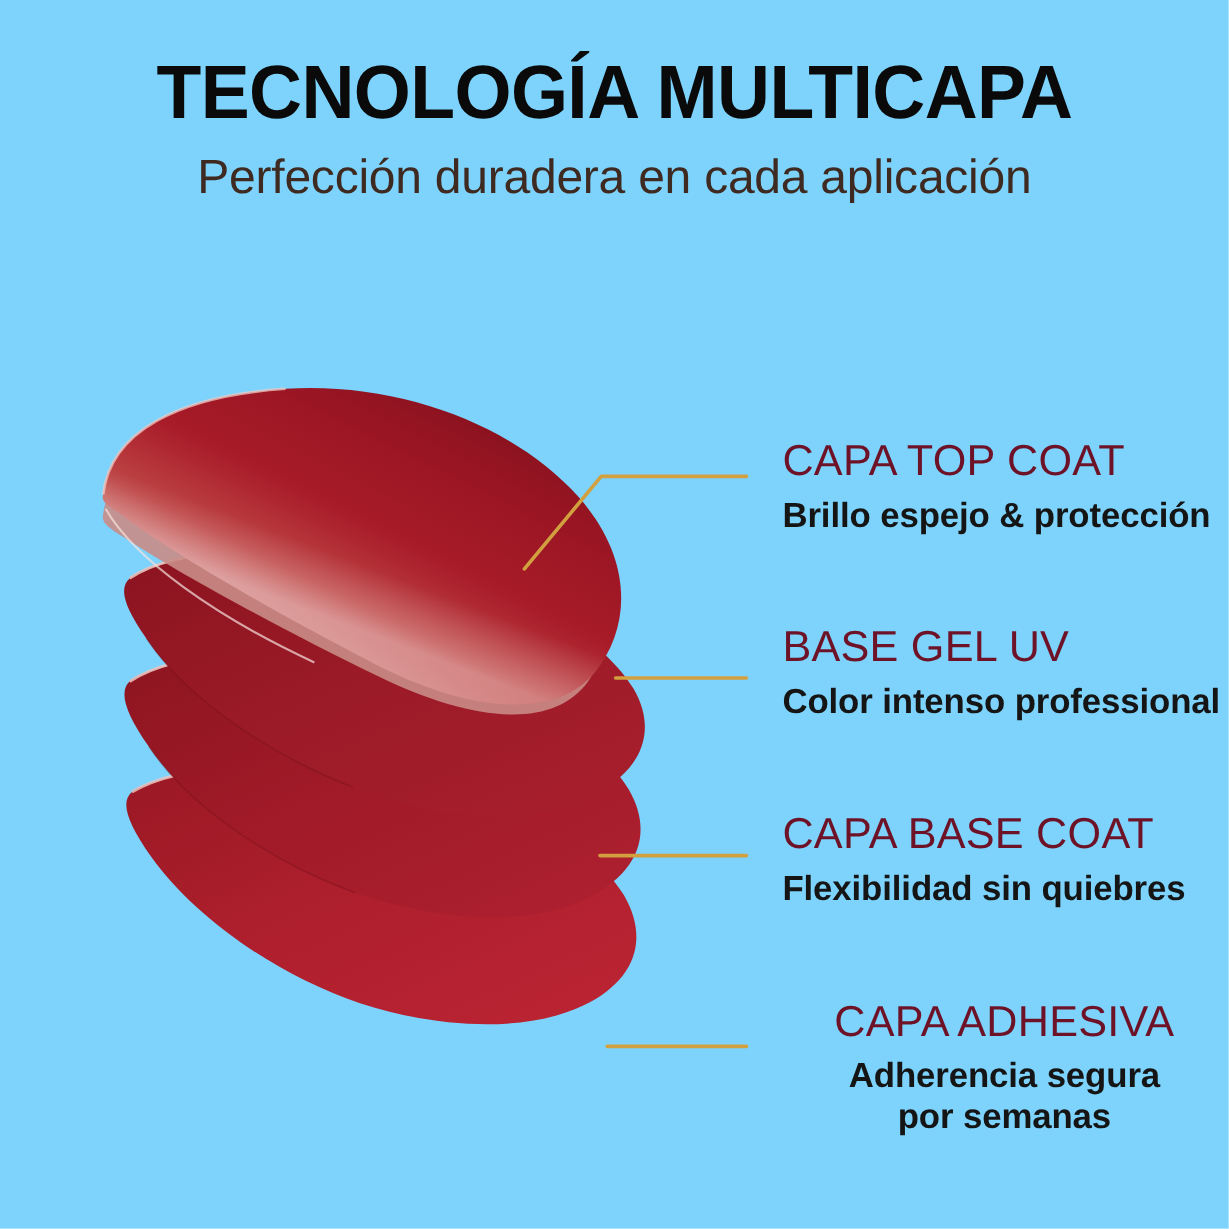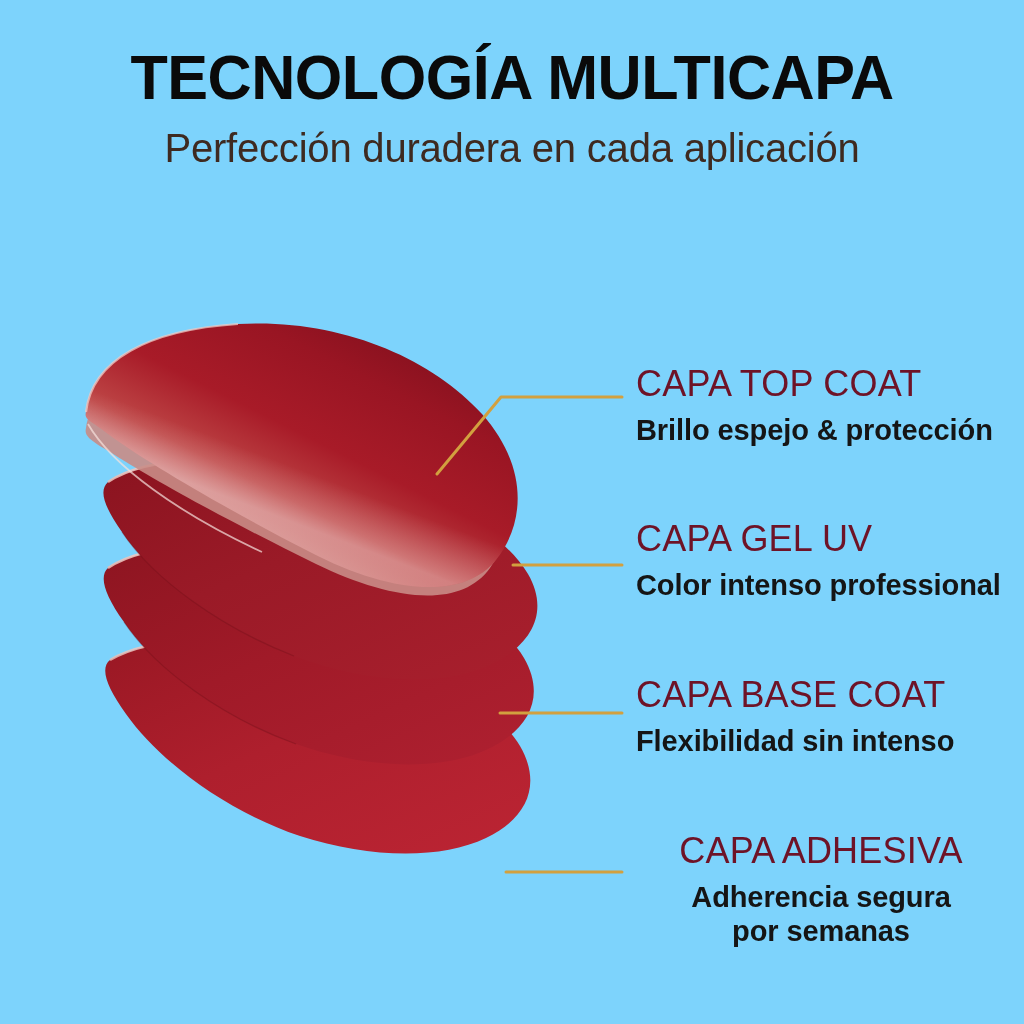--- a/index.html
+++ b/index.html
@@ -61,21 +61,21 @@
     left: 0;
     top: 0;
     width: 1024px;
     height: 1024px;
     pointer-events: none;
   }
 
   
   .callout {
     position: absolute;
-    left: 636px;
+    left: 652px;
     width: 370px;
   }
   .callout-title {
     margin: 0;
     font-family: "Liberation Sans", sans-serif;
     font-weight: 400;
     font-size: 36px;
     letter-spacing: 0.2px;
     line-height: 1.0;
     color: #6E1327;
@@ -229,27 +229,27 @@
 
     <line x1="506" y1="872" x2="622" y2="872" stroke="#D2A03F" stroke-width="3" stroke-linecap="round"></line>
   </svg>
 
   <div class="callout" id="callout-0">
     <p class="callout-title">CAPA TOP COAT</p>
     <p class="callout-desc">Brillo espejo &amp; protección</p>
   </div>
 
   <div class="callout" id="callout-1">
-    <p class="callout-title">CAPA GEL UV</p>
+    <p class="callout-title">BASE GEL UV</p>
     <p class="callout-desc">Color intenso professional</p>
   </div>
 
   <div class="callout" id="callout-2">
     <p class="callout-title">CAPA BASE COAT</p>
-    <p class="callout-desc">Flexibilidad sin intenso</p>
+    <p class="callout-desc">Flexibilidad sin quiebres</p>
   </div>
 
   <div class="callout" id="callout-3">
     <p class="callout-title">CAPA ADHESIVA</p>
     <p class="callout-desc">Adherencia segura
 por semanas</p>
   </div>
 
 </div>
 

